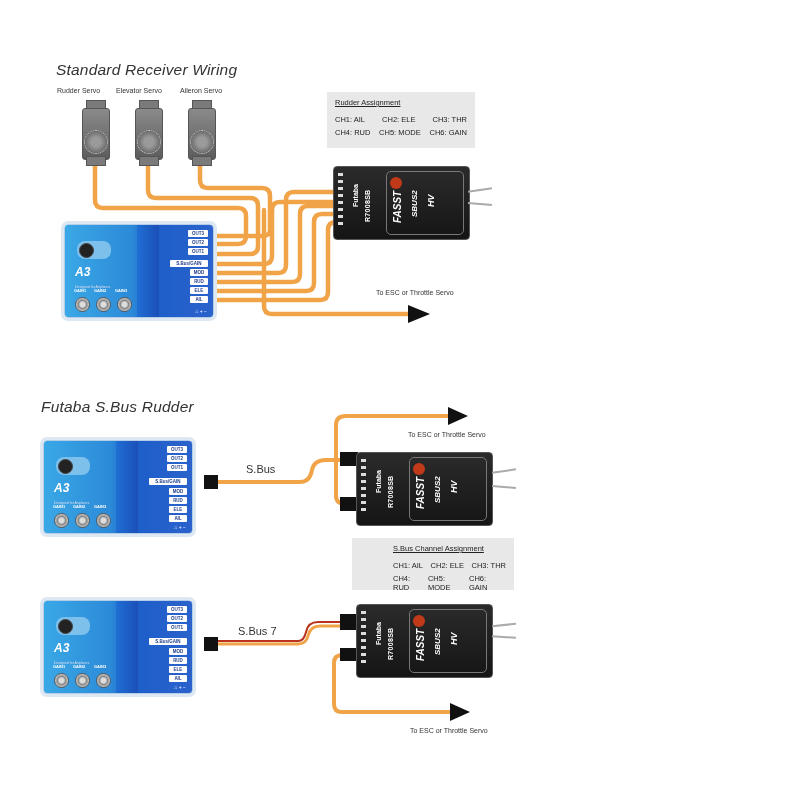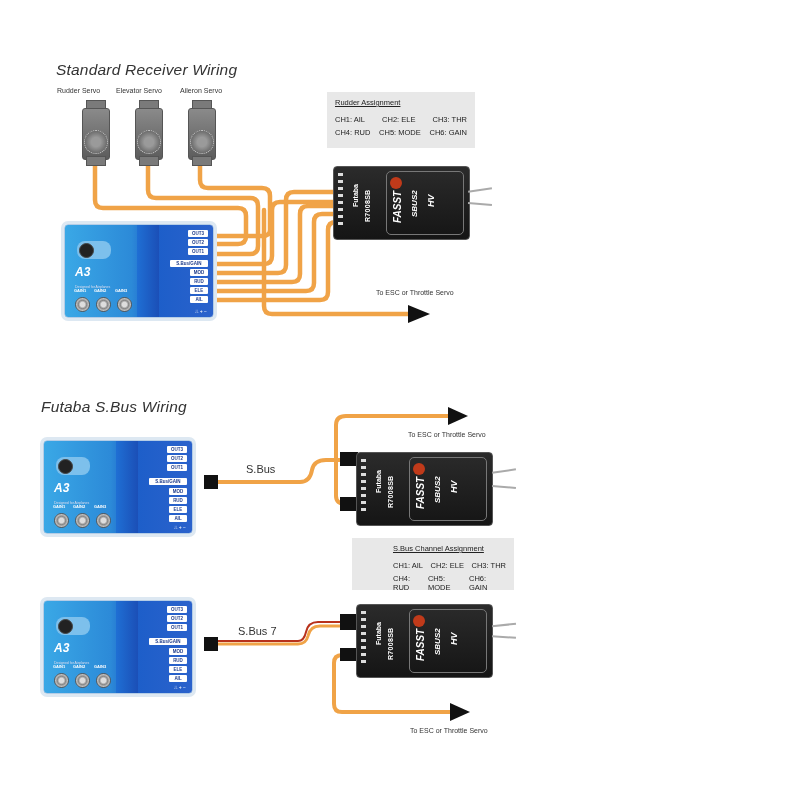--- a/index.html
+++ b/index.html
@@ -160,21 +160,21 @@
   <div class="fasst-logo"></div>
   <div class="fasst">FASST</div>
   <div class="sbus2">SBUS2</div>
   <div class="hv">HV</div>
 </div>
 <div class="antenna" style="left:468px;top:189px;width:24px;transform:rotate(-8deg);"></div>
 <div class="antenna" style="left:468px;top:203px;width:24px;transform:rotate(5deg);"></div>
 
 <div class="abs caption" style="left:376px;top:289px;">To ESC or Throttle Servo</div>
 
-<div class="abs section-title" style="left:41px;top:398px;">Futaba S.Bus Wiring</div>
+<div class="abs section-title" style="left:41px;top:398px;">Futaba S.Bus Rudder</div>
 
 <div class="abs a3" style="left:43px;top:440px;">
   <div class="fold"></div>
   <div class="sw">
       <div class="knob"></div>
     </div>
   <div class="model">A3</div>
   <div class="sub">Designed for Airplanes</div>
   <div class="gainlbl" style="left:9px;">GAIN1</div>
   <div class="gainlbl" style="left:29px;">GAIN2</div>

